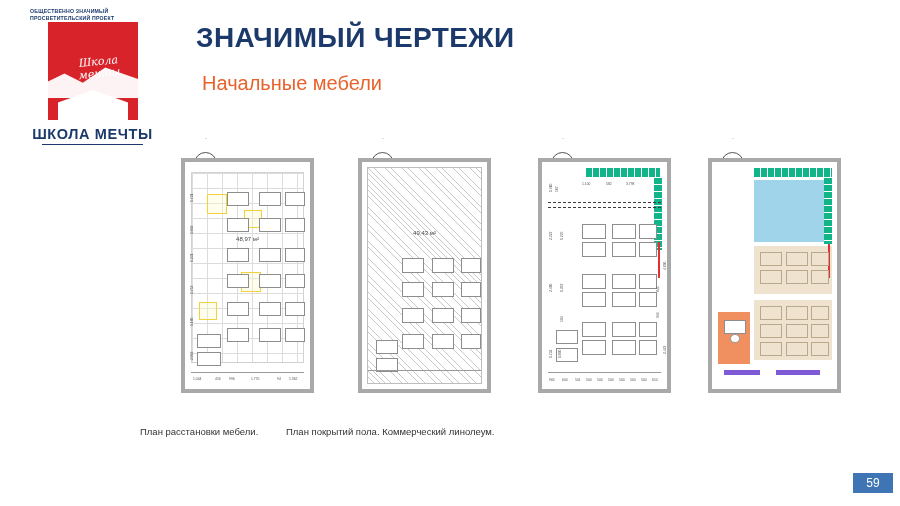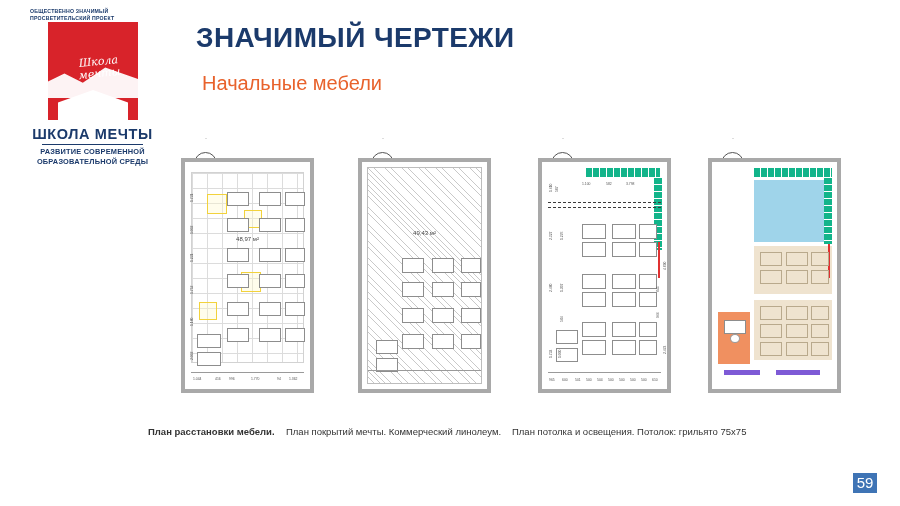--- a/index.html
+++ b/index.html
@@ -296,53 +296,52 @@
     width: 900px;
     height: 18px;
   }
   .caption {
     position: absolute;
     top: 0;
     color: #333333;
     font-size: 9.5px;
     white-space: nowrap;
   }
-  .caption.c1 { left: 148px; font-weight: bold; }
+  .caption.c1 { left: 140px; }
   .caption.c2 { left: 286px; }
   .caption.c3 { left: 512px; }
 
   
   .page-badge {
     position: absolute;
     left: 853px;
     top: 473px;
-    width: 24px;
+    width: 40px;
     height: 20px;
     background: #3f74b5;
     color: #ffffff;
-    font-size: 15px;
+    font-size: 12px;
     line-height: 20px;
     text-align: center;
   }
 </style>
 </head>
 <body>
 
 <div class="logo-block">
   <div class="logo-top-text">ОБЩЕСТВЕННО ЗНАЧИМЫЙ ПРОСВЕТИТЕЛЬСКИЙ ПРОЕКТ</div>
   <div class="logo-flag">
     <div class="logo-flag-inner">
       <div class="logo-wave"></div>
       <div class="logo-roof"></div>
     </div>
     <div class="logo-script">Школа мечты</div>
   </div>
   <div class="logo-name">ШКОЛА МЕЧТЫ</div>
   <div class="logo-rule"></div>
-  <div class="logo-sub">РАЗВИТИЕ СОВРЕМЕННОЙ ОБРАЗОВАТЕЛЬНОЙ СРЕДЫ</div>
 </div>
 
 <div class="title">ЗНАЧИМЫЙ ЧЕРТЕЖИ</div>
 <div class="subtitle">Начальные мебели</div>
 
 <div class="plans">
 
   <div class="plan p1">
     <div class="balloon">
       <div class="balloon-tail"></div>
@@ -553,17 +552,16 @@
         <div class="purple-bar" style="left:12px;bottom:14px;width:36px;height:5px;"></div>
         <div class="purple-bar" style="left:64px;bottom:14px;width:44px;height:5px;"></div>
       </div>
     </div>
   </div>
 
 </div>
 
 <div class="captions">
   <div class="caption c1">План расстановки мебели.</div>
-  <div class="caption c2">План покрытий мечты. Коммерческий линолеум.</div>
-  <div class="caption c3">План потолка и освещения. Потолок: грильято 75х75</div>
+  <div class="caption c2">План покрытий пола. Коммерческий линолеум.</div>
 </div>
 
 <div class="page-badge">59</div>
 
 </body></html>

